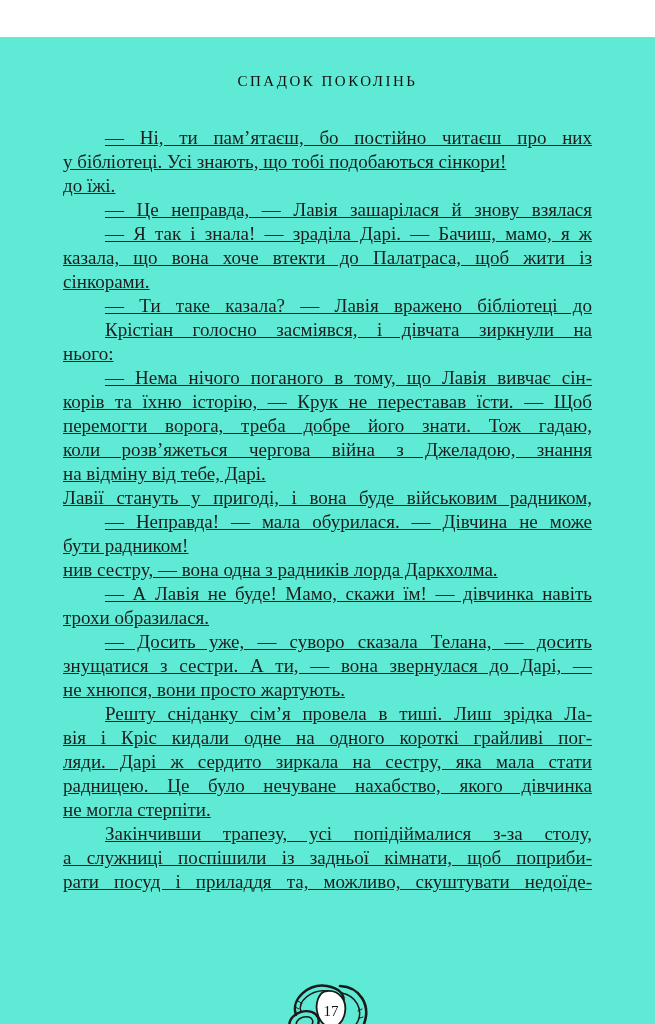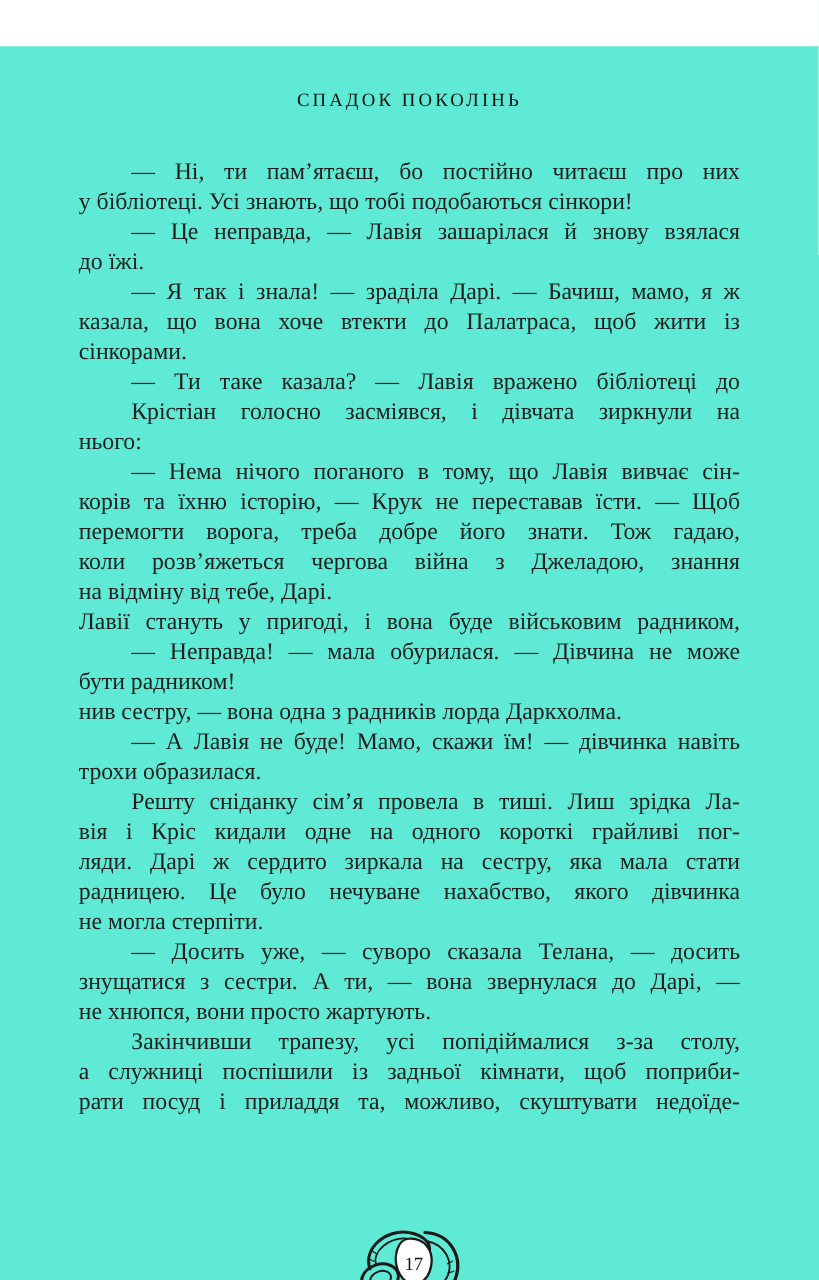--- a/index.html
+++ b/index.html
@@ -27,21 +27,21 @@
     letter-spacing: 2.5px;
     color: #111111;
     white-space: nowrap;
   }
   .text-block {
     position: absolute;
     left: 63px;
     top: 89px;
     width: 529px;
   }
-  .para { margin: 0; padding: 0; }
+  .para { margin: 0; padding: 0; text-decoration: underline; }
   .line {
     font-size: 19px;
     line-height: 24px;
     white-space: nowrap;
     text-align: justify;
     text-align-last: justify;
     text-justify: inter-word;
   }
   .line.first { text-indent: 42px; }
   .line.plast {
@@ -69,22 +69,22 @@
 <div class="page">
 
   <div class="running-head">СПАДОК ПОКОЛІНЬ</div>
 
   <div class="text-block" id="text-block">
       <div class="para">
         <div class="line first">— Ні, ти пам’ятаєш, бо постійно читаєш про них</div>
         <div class="line plast">у бібліотеці. Усі знають, що тобі подобаються сінкори!</div>
       </div>
       <div class="para">
+        <div class="line plast">до їжі.</div>
         <div class="line first">— Це неправда, — Лавія зашарілася й знову взялася</div>
-        <div class="line plast">до їжі.</div>
       </div>
       <div class="para">
         <div class="line first">— Я так і знала! — зраділа Дарі. — Бачиш, мамо, я ж</div>
         <div class="line">казала, що вона хоче втекти до Палатраса, щоб жити із</div>
         <div class="line plast">сінкорами.</div>
       </div>
       <div class="para">
         <div class="line first">— Ти таке казала? — Лавія вражено бібліотеці до</div>
       </div>
       <div class="para">
@@ -104,30 +104,30 @@
         <div class="line plast">бути радником!</div>
       </div>
       <div class="para">
         <div class="line plast">нив сестру, — вона одна з радників лорда Даркхолма.</div>
       </div>
       <div class="para">
         <div class="line first">— А Лавія не буде! Мамо, скажи їм! — дівчинка навіть</div>
         <div class="line plast">трохи образилася.</div>
       </div>
       <div class="para">
+        <div class="line first">— Досить уже, — суворо сказала Телана, — досить</div>
+        <div class="line">знущатися з сестри. А ти, — вона звернулася до Дарі, —</div>
+        <div class="line plast">не хнюпся, вони просто жартують.</div>
+      </div>
+      <div class="para">
         <div class="line first">Решту сніданку сім’я провела в тиші. Лиш зрідка Ла-</div>
         <div class="line">вія і Кріс кидали одне на одного короткі грайливі пог-</div>
         <div class="line">ляди. Дарі ж сердито зиркала на сестру, яка мала стати</div>
         <div class="line">радницею. Це було нечуване нахабство, якого дівчинка</div>
         <div class="line plast">не могла стерпіти.</div>
-      </div>
-      <div class="para">
-        <div class="line first">— Досить уже, — суворо сказала Телана, — досить</div>
-        <div class="line">знущатися з сестри. А ти, — вона звернулася до Дарі, —</div>
-        <div class="line plast">не хнюпся, вони просто жартують.</div>
       </div>
       <div class="para">
         <div class="line first">Закінчивши трапезу, усі попідіймалися з-за столу,</div>
         <div class="line">а служниці поспішили із задньої кімнати, щоб поприби-</div>
         <div class="line">рати посуд і приладдя та, можливо, скуштувати недоїде-</div>
       </div>
     </div>
 
   <div class="ornament-wrap">
     <svg width="90" height="70" viewBox="0 0 90 70">

